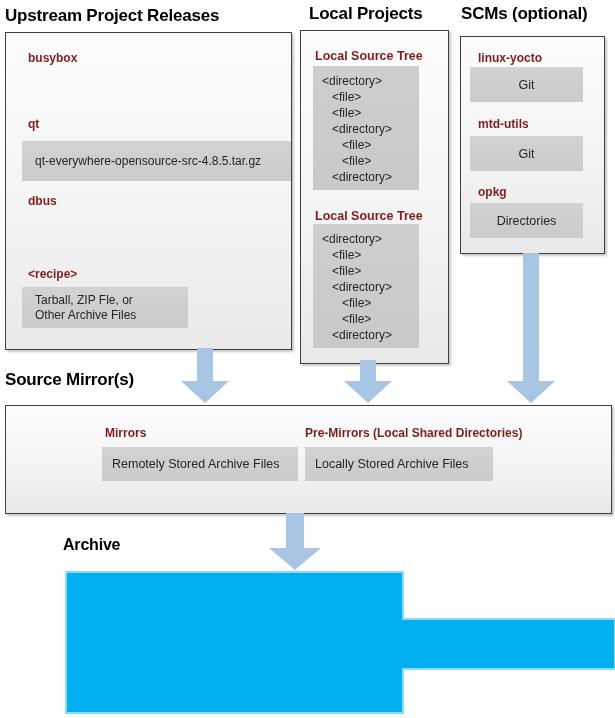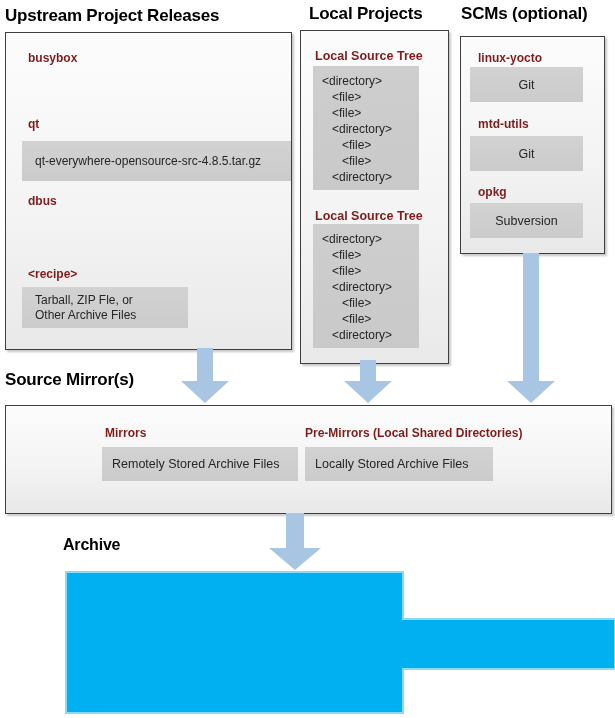--- a/index.html
+++ b/index.html
@@ -91,21 +91,21 @@
     <div class="tree-line">      &lt;file&gt;</div>
     <div class="tree-line">   &lt;directory&gt;</div>
   </div>
 
   <div class="outer-box" style="left:460px;top:36px;width:143px;height:216px;"></div>
   <div class="item-label" style="left:478px;top:51px;">linux-yocto</div>
   <div class="gray-box center-box" style="left:470px;top:67px;width:113px;height:35px;font-size:12.5px;">Git</div>
   <div class="item-label" style="left:478px;top:117px;text-align:center;">mtd-utils</div>
   <div class="gray-box center-box" style="left:470px;top:136px;width:113px;height:35px;font-size:12.5px;">Git</div>
   <div class="item-label" style="left:478px;top:185px;">opkg</div>
-  <div class="gray-box center-box" style="left:470px;top:203px;width:113px;height:35px;font-size:12.5px;">Subversion</div>
+  <div class="gray-box center-box" style="left:470px;top:203px;width:113px;height:35px;font-size:12.5px;">Directories</div>
 
   <div class="arrow arrow-1"></div>
   <div class="arrow arrow-2"></div>
   <div class="arrow arrow-3"></div>
 
   <div class="outer-box" style="left:5px;top:405px;width:605px;height:107px;"></div>
   <div class="item-label" style="left:105px;top:426px;">Mirrors</div>
   <div class="gray-box mirror-box" style="left:102px;top:447px;width:186px;height:34px;">Remotely Stored Archive Files</div>
   <div class="item-label" style="left:305px;top:426px;">Pre-Mirrors (Local Shared Directories)</div>
   <div class="gray-box mirror-box" style="left:305px;top:447px;width:178px;height:34px;">Locally Stored Archive Files</div>

